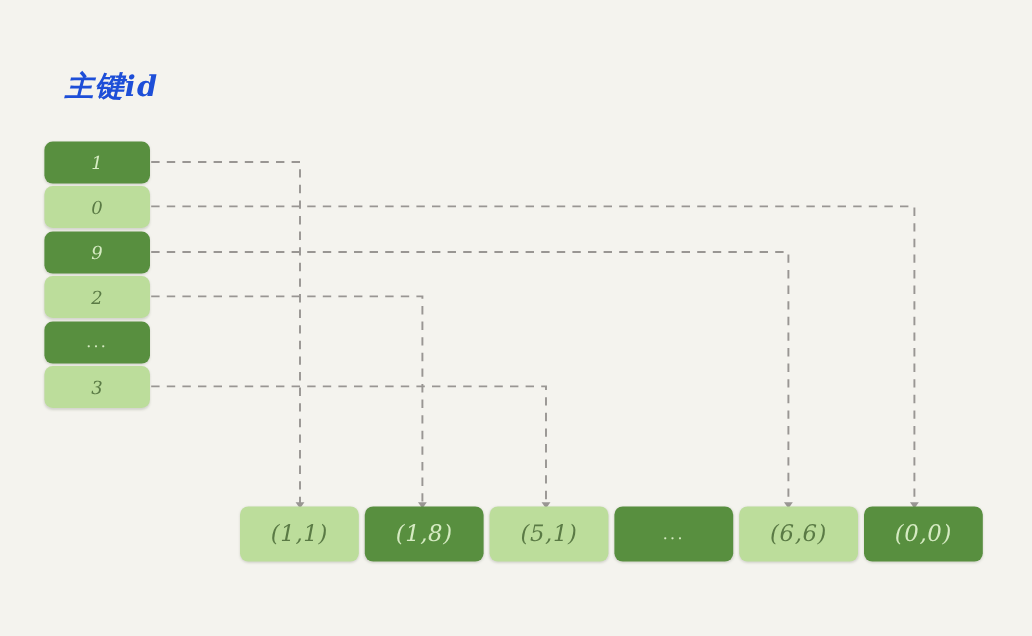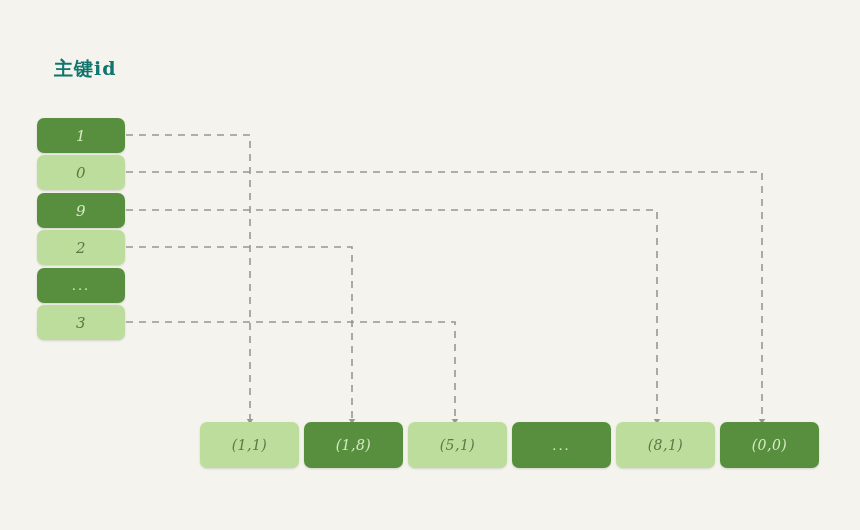--- a/index.html
+++ b/index.html
@@ -25,24 +25,25 @@
     top: 0;
     width: 860px;
     height: 530px;
     pointer-events: none;
   }
   #diagram-title {
     position: absolute;
     left: 54px;
     top: 56px;
     font-family: "DejaVu Serif", serif;
-    font-size: 19px;
+    font-style: italic;
+    font-size: 24px;
     font-weight: 700;
     letter-spacing: 1px;
-    color: #0f766e;
+    color: #1d4ed8;
     white-space: nowrap;
   }
   .node {
     position: absolute;
     box-sizing: border-box;
     border-radius: 7px;
     display: flex;
     align-items: center;
     justify-content: center;
     font-family: "DejaVu Serif", serif;
@@ -68,21 +69,21 @@
   .key-node.is-ellipsis,
   .shard-node.is-ellipsis {
     letter-spacing: 2px;
     font-style: normal;
     font-size: 13px;
   }
   .shard-node {
     top: 422px;
     width: 99px;
     height: 46px;
-    font-size: 14px;
+    font-size: 19px;
   }
 </style>
 </head>
 <body>
 
 <div id="canvas">
 
   <div id="diagram-title">主键id</div>
 
   <svg id="wires" viewBox="0 0 860 530" xmlns="http://www.w3.org/2000/svg">
@@ -128,20 +129,20 @@
     <div class="node shard-node dark" style="left:304px">
         <span>(1,8)</span>
       </div>
     <div class="node shard-node light" style="left:408px">
         <span>(5,1)</span>
       </div>
     <div class="node shard-node dark is-ellipsis" style="left:512px">
         <span>...</span>
       </div>
     <div class="node shard-node light" style="left:616px">
-        <span>(8,1)</span>
+        <span>(6,6)</span>
       </div>
     <div class="node shard-node dark" style="left:720px">
         <span>(0,0)</span>
       </div>
   </div>
 
 </div>
 
 </body></html>

